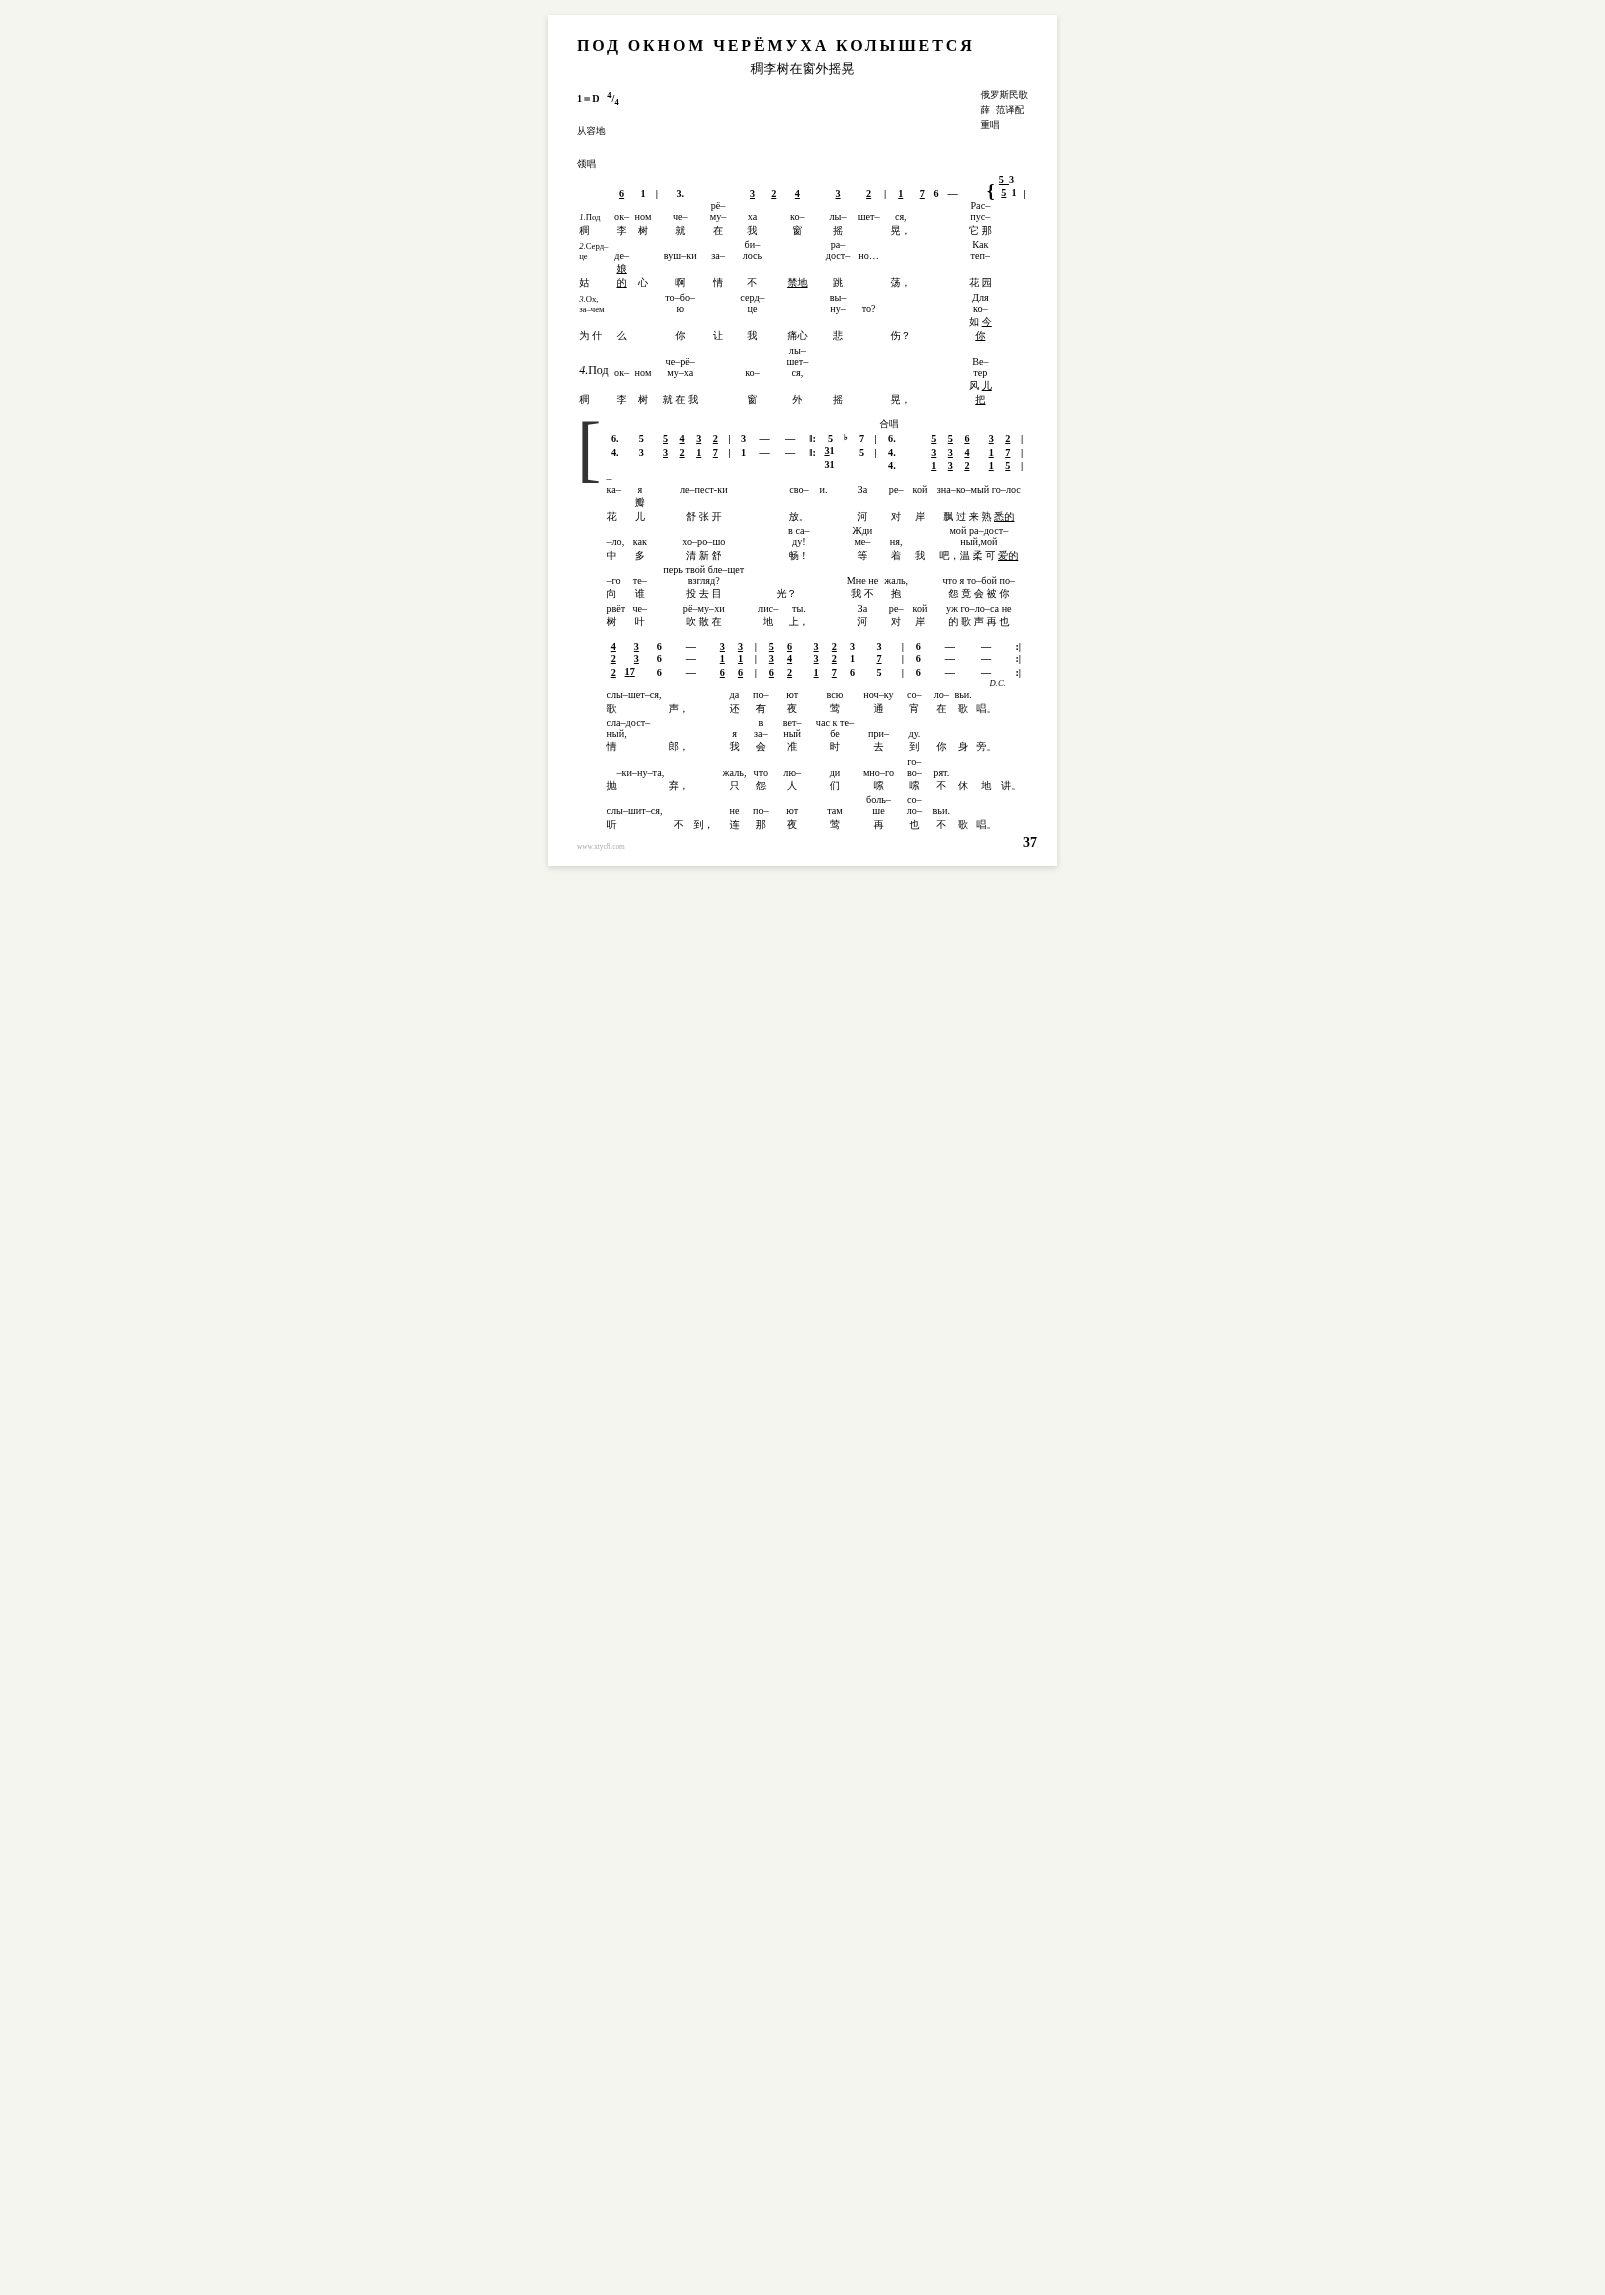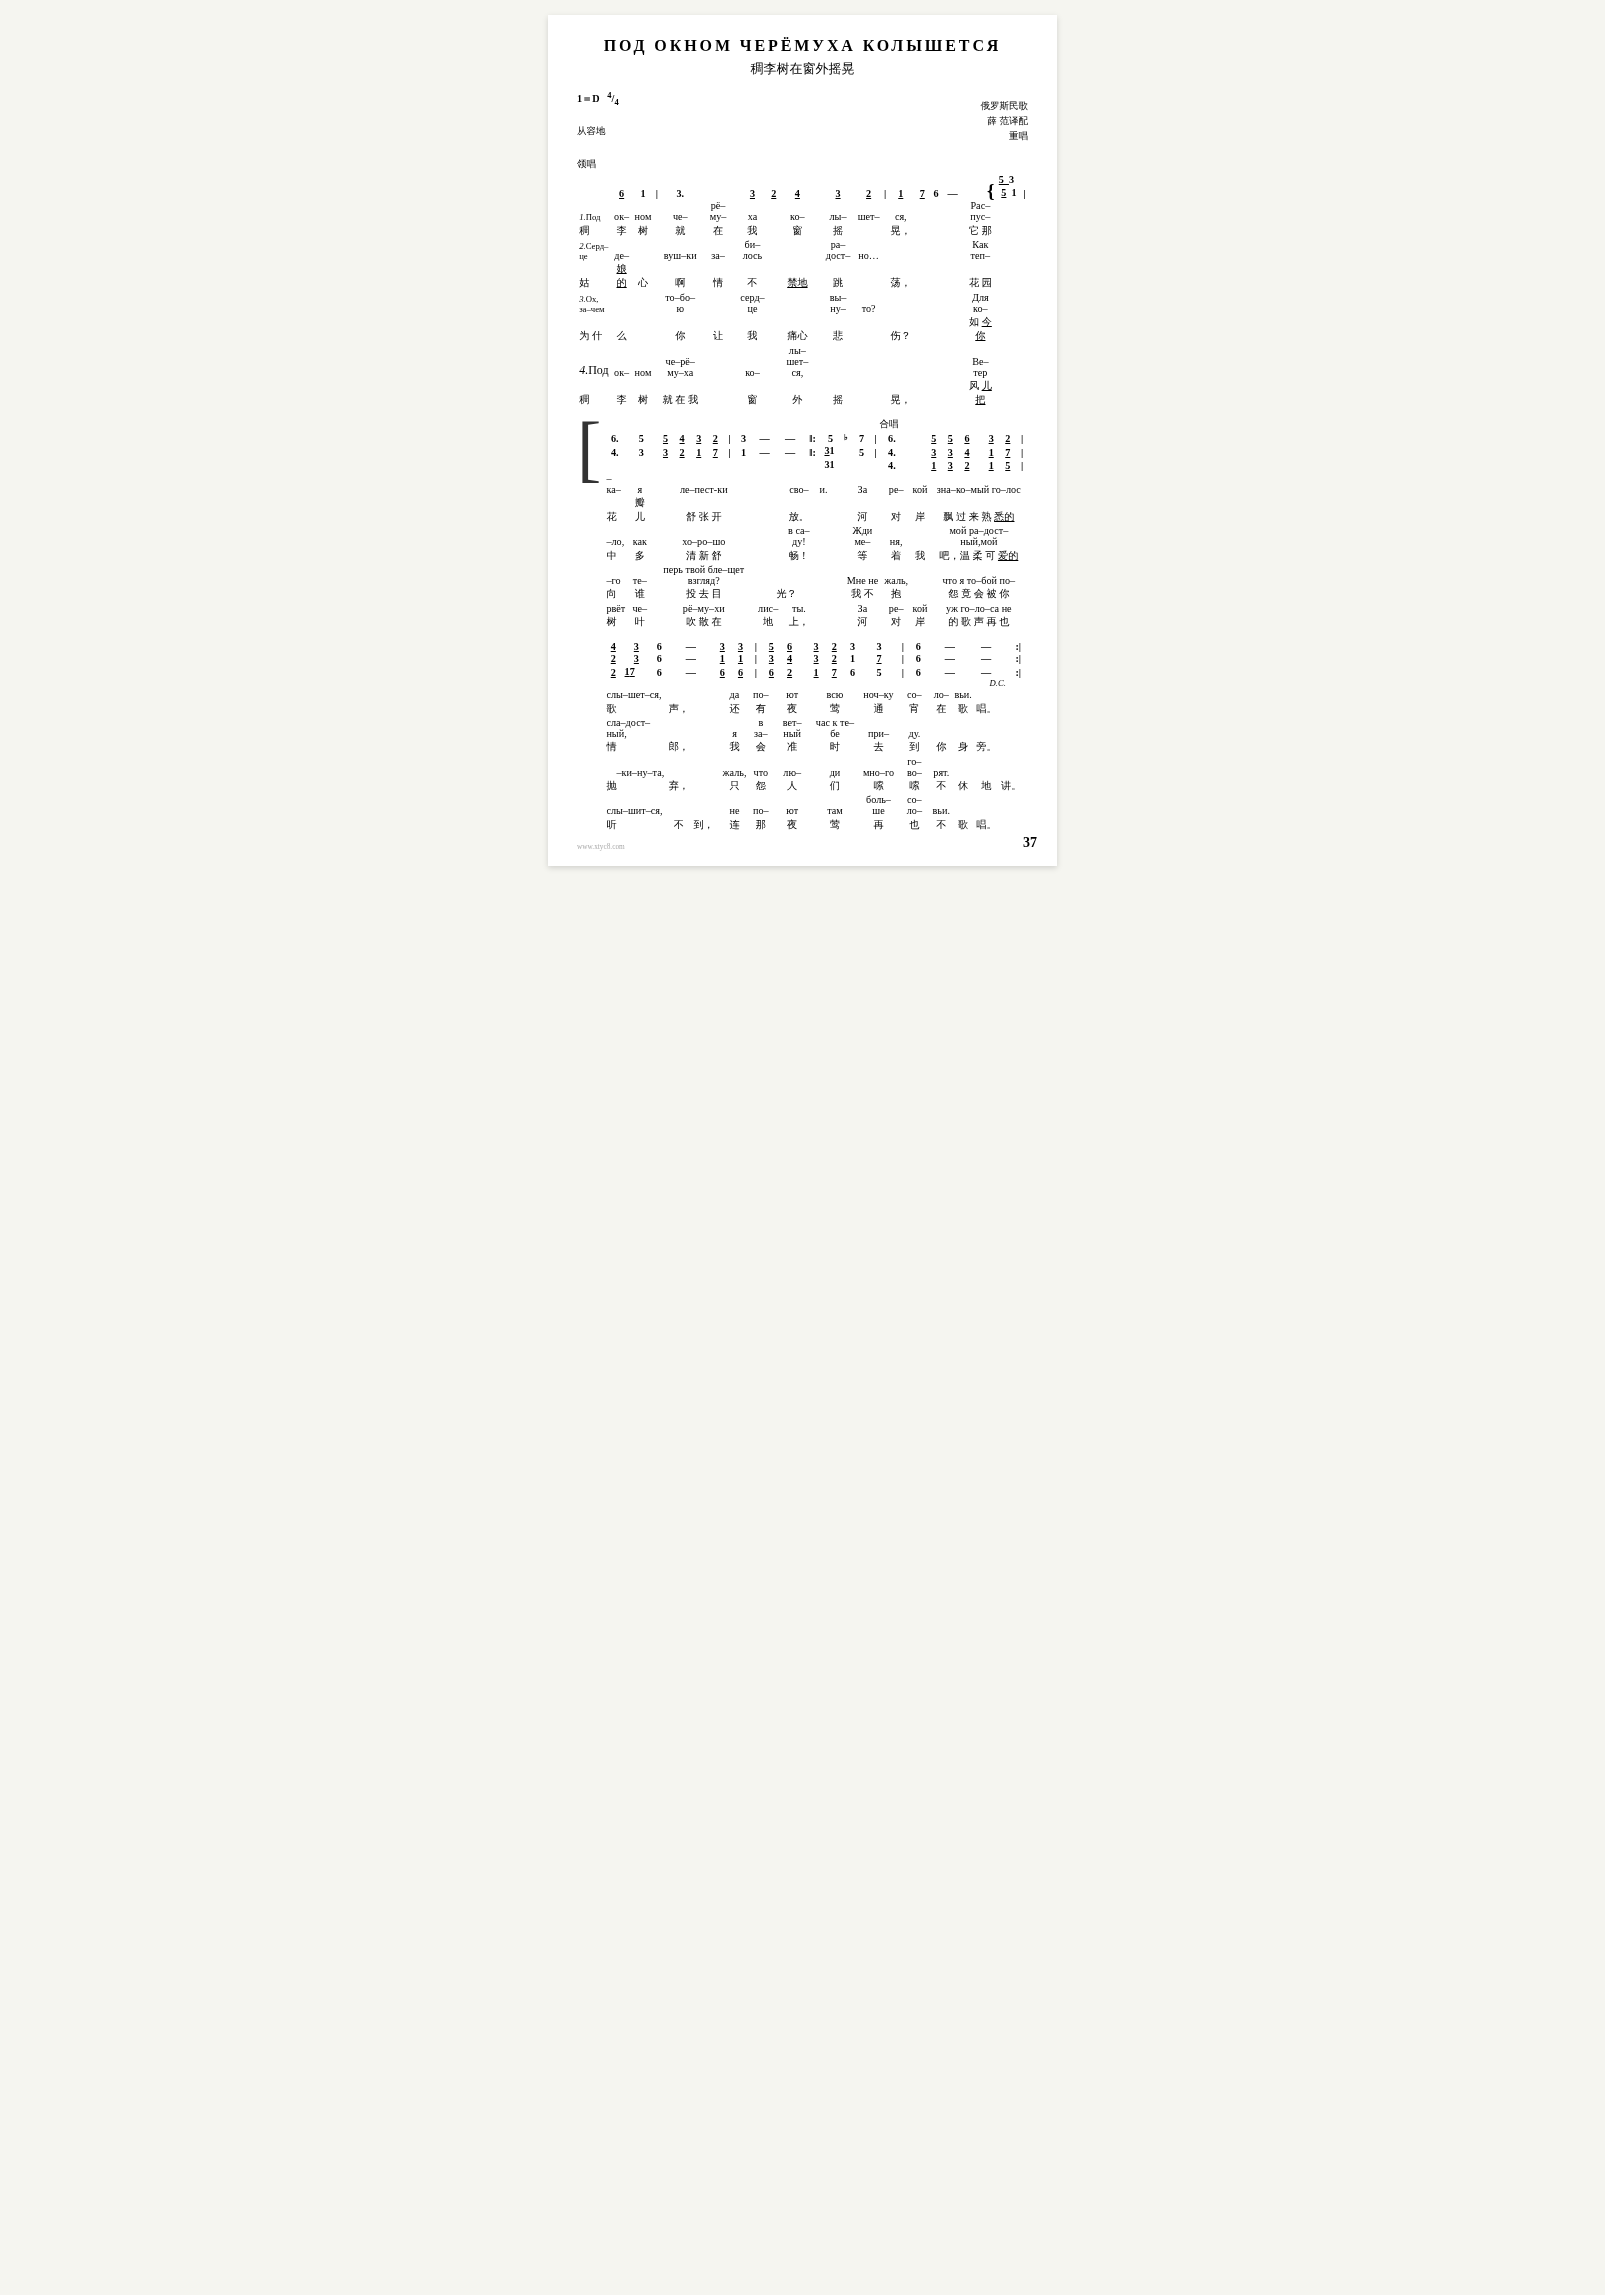--- a/index.html
+++ b/index.html
@@ -12,40 +12,40 @@
     }
     .page {
       background: #fff;
       width: 509px;
       min-height: 728px;
       padding: 22px 29px 29px 29px;
       position: relative;
       box-shadow: 0 1.5px 5.8px rgba(0,0,0,0.15);
     }
     .title-russian {
-      text-align: center;
+      text-align: left;
       font-size: 16px;
       font-weight: bold;
       letter-spacing: 2.9px;
       margin-bottom: 5.8px;
       font-family: 'Times New Roman', serif;
     }
     .title-chinese {
       text-align: center;
       font-size: 13px;
       margin-bottom: 11.6px;
       font-family: serif;
     }
     .top-right-info {
       position: absolute;
       right: 29px;
-      top: 83px;
-      text-align: right;
+      top: 73px;
+      text-align: left;
       font-size: 9.5px;
-      font-family: Liberation Sans, sans-serif;
+      font-family: Liberation Mono, monospace;
       line-height: 1.6;
     }
     .key-info {
       font-size: 10.2px;
       font-weight: bold;
       margin-bottom: 1.5px;
     }
     .tempo-info {
       font-size: 9.5px;
       margin-bottom: 20px;

